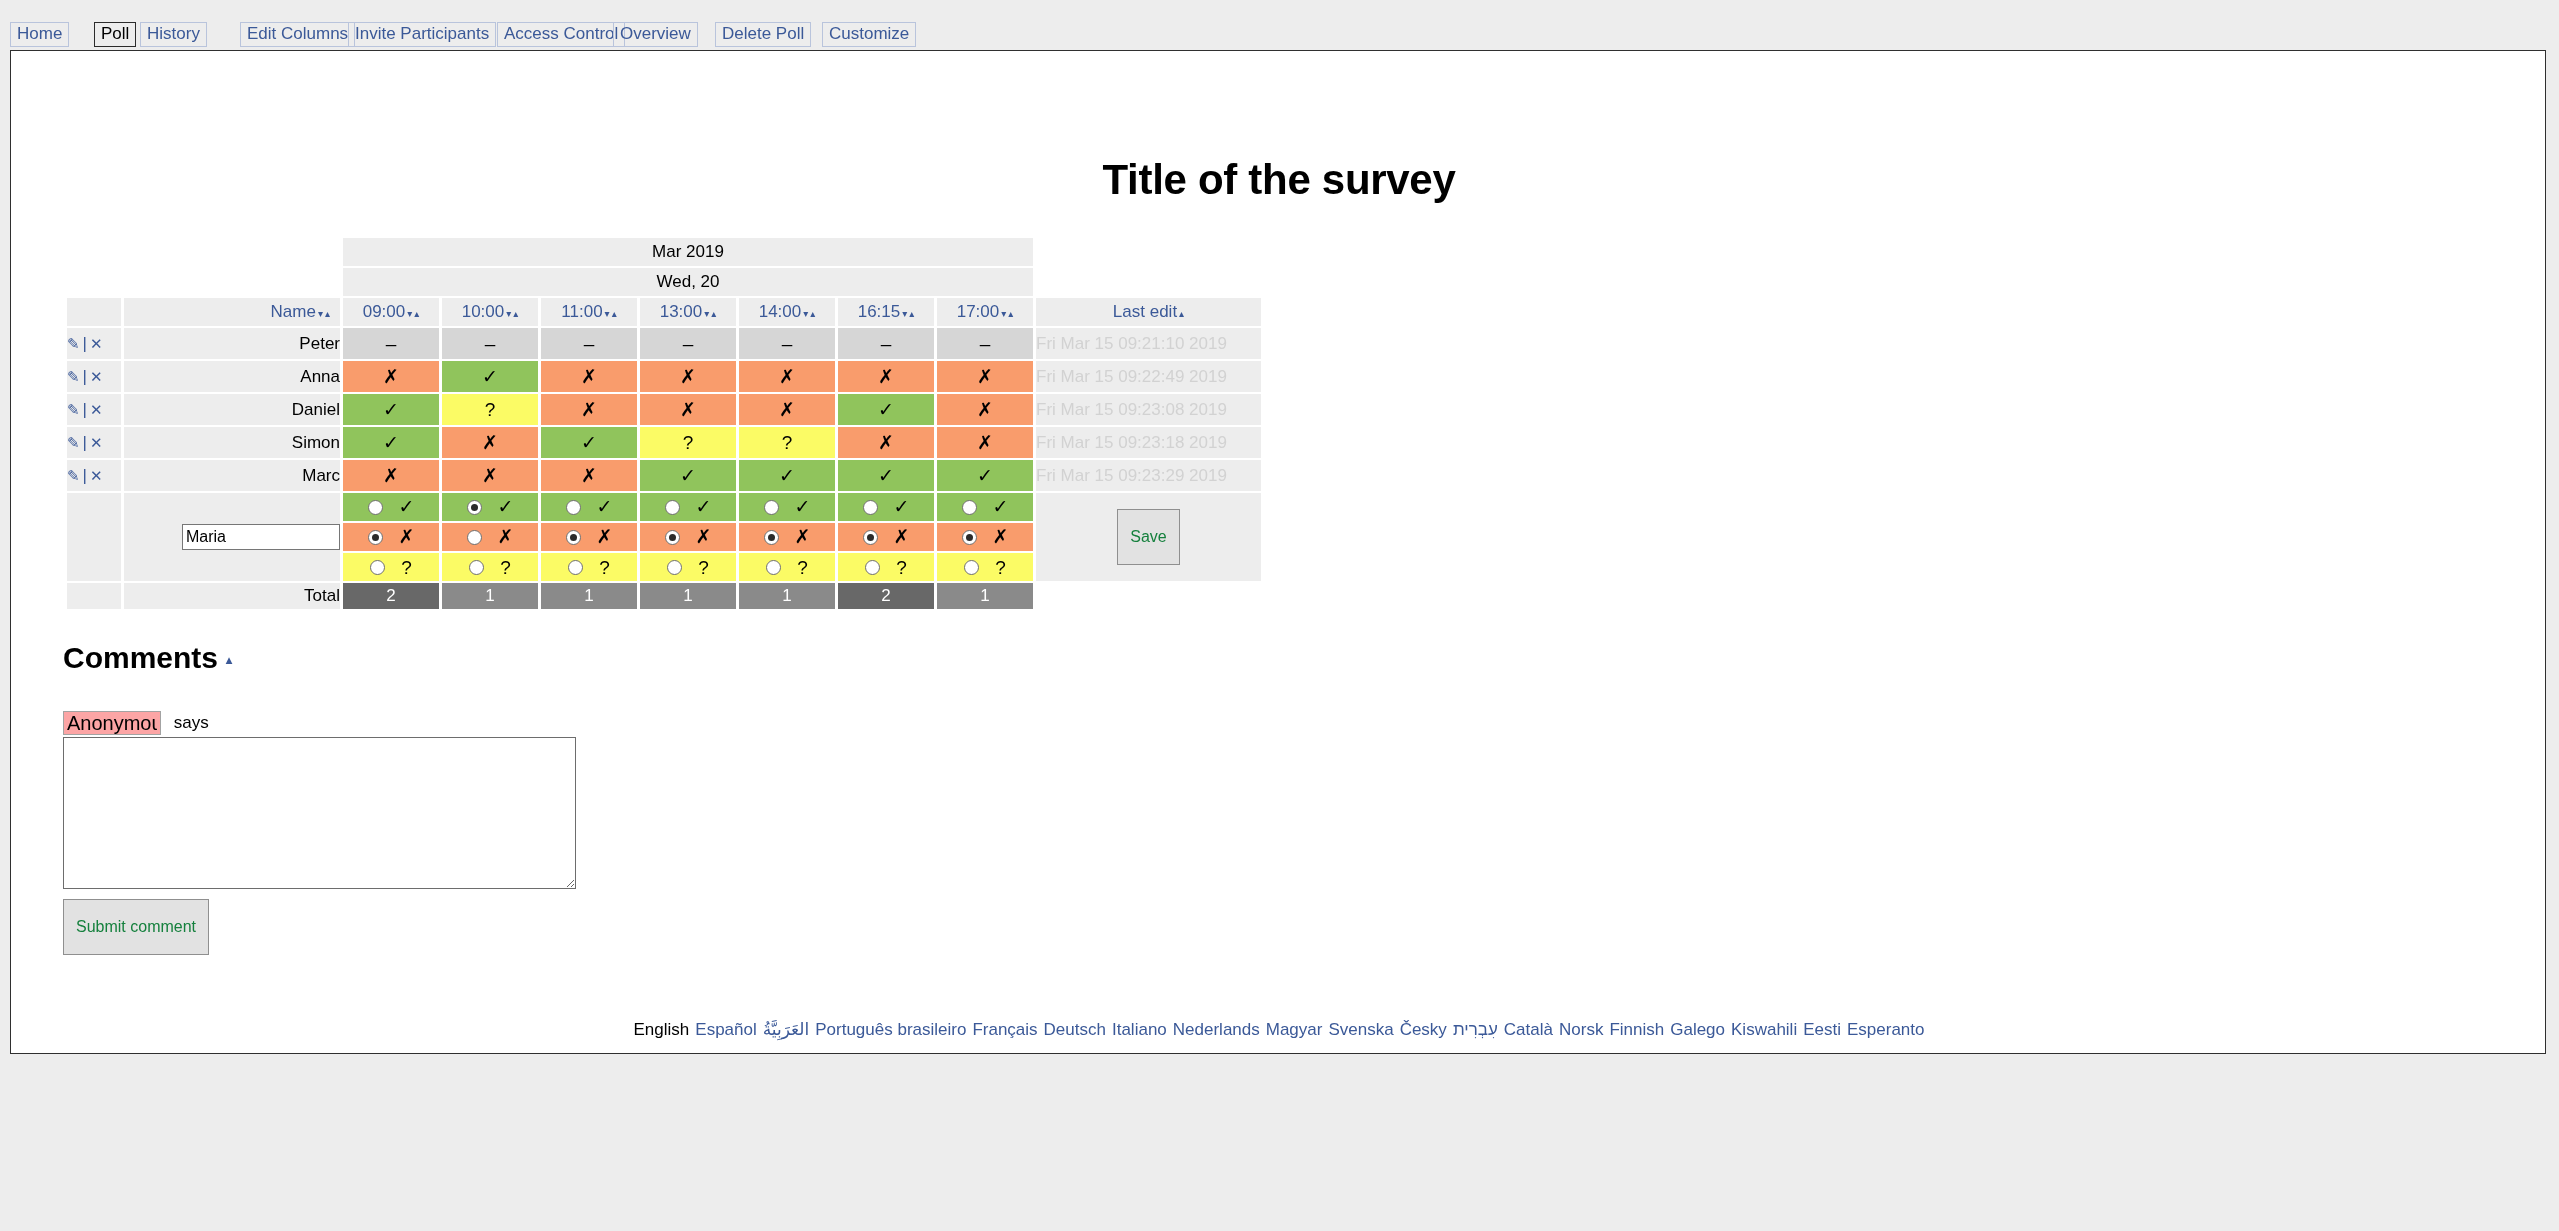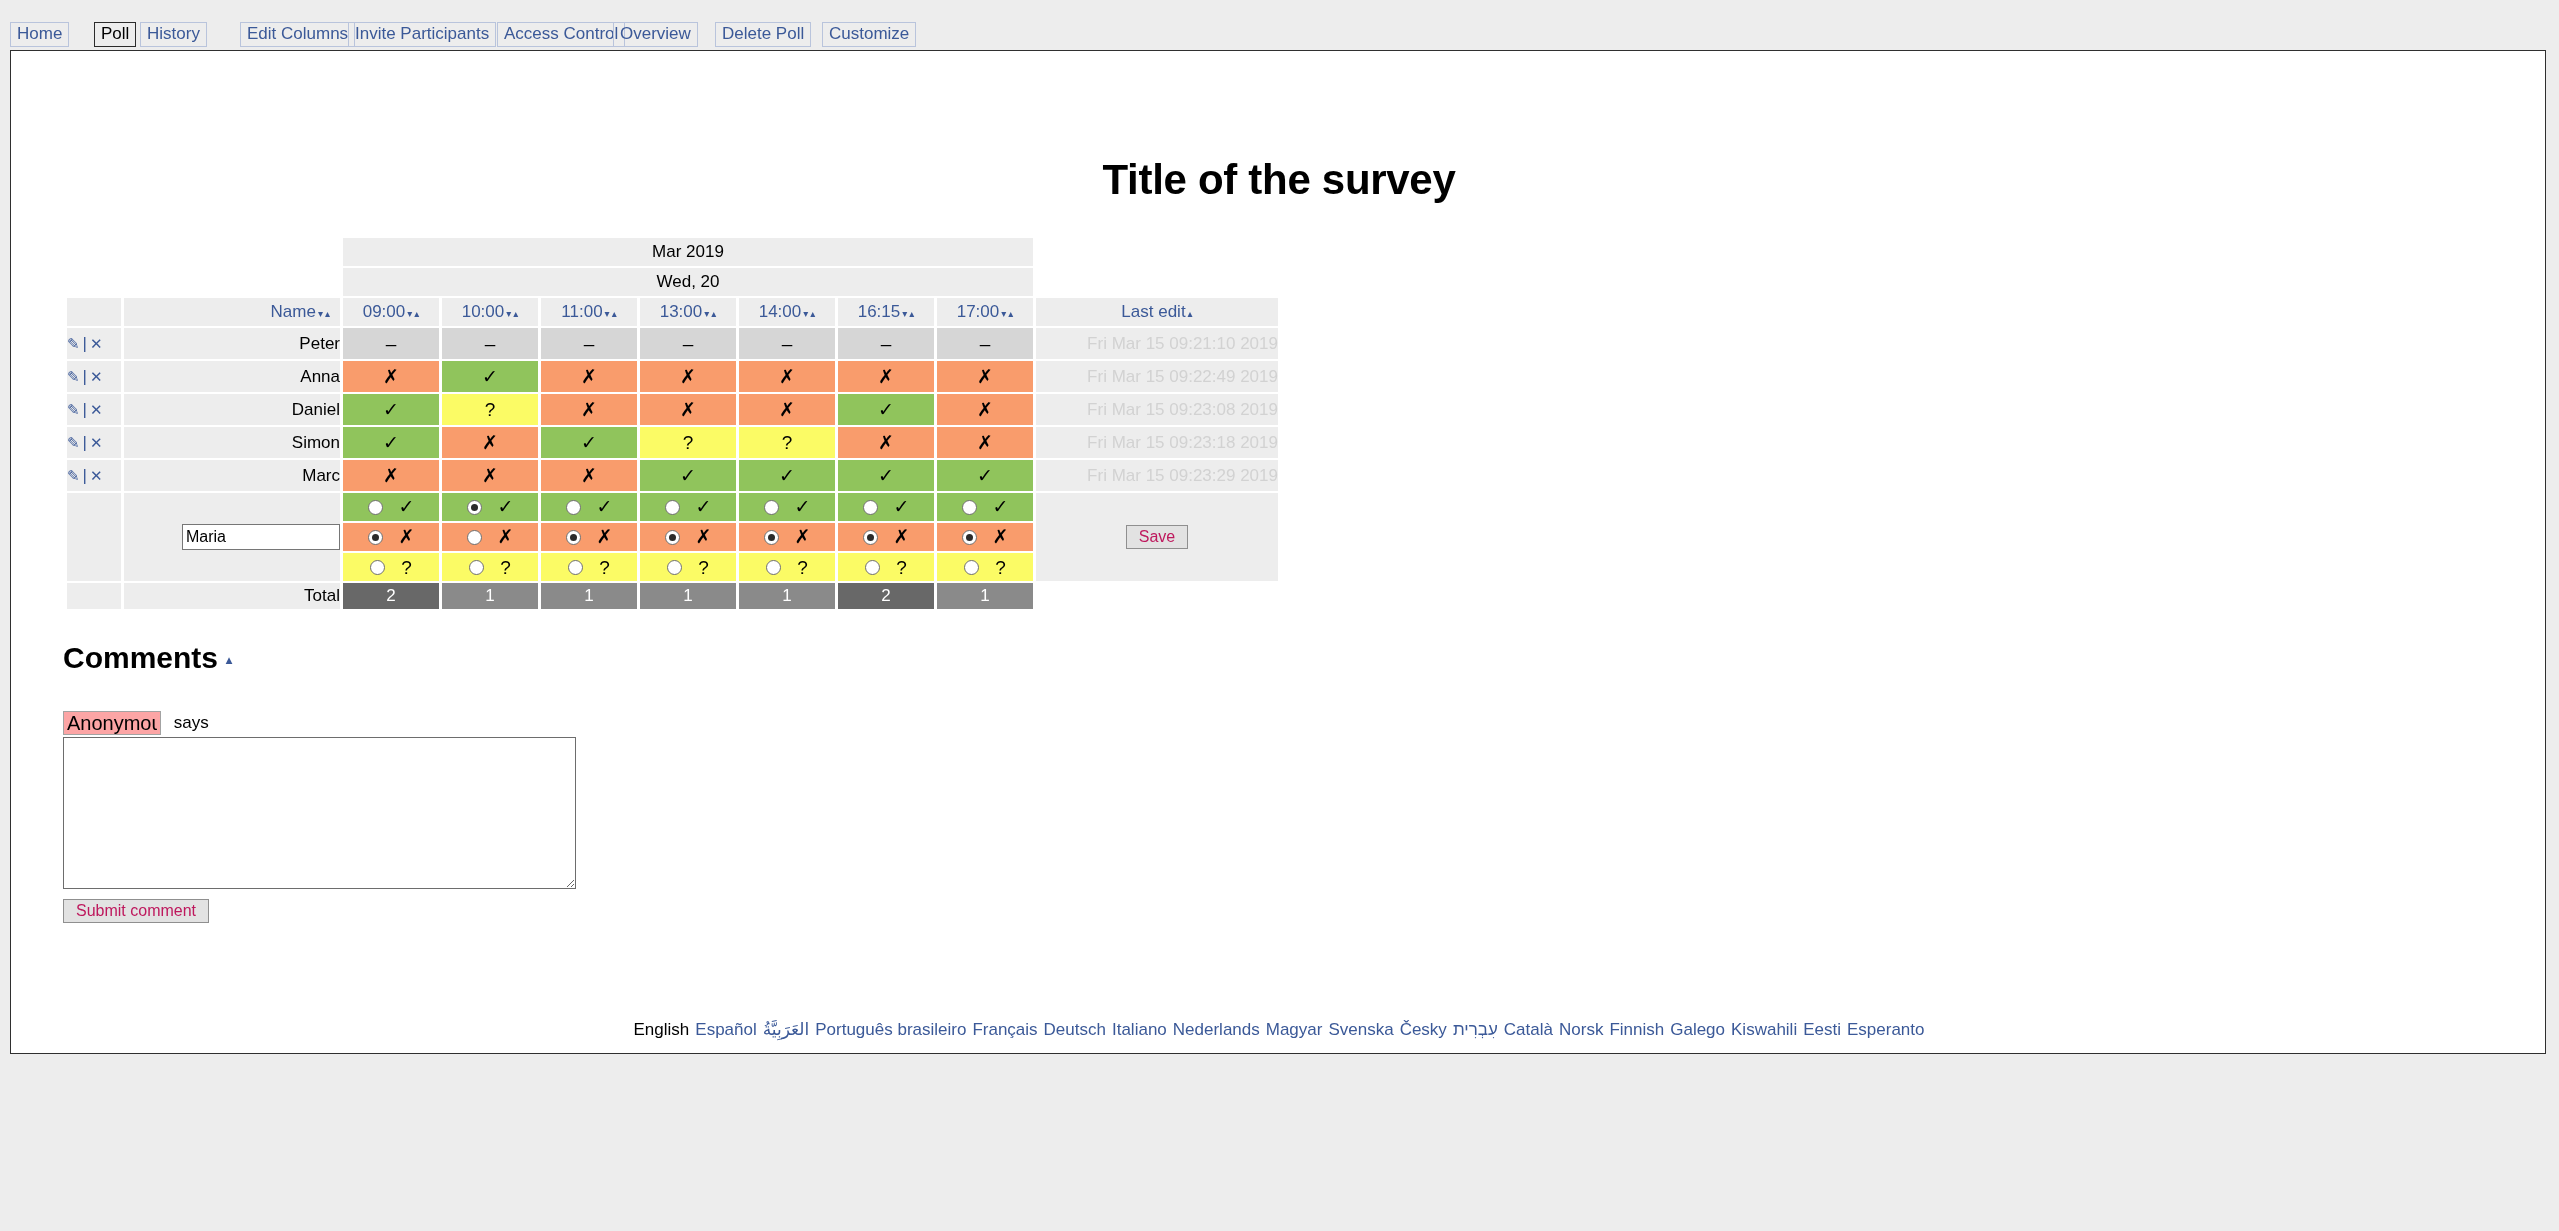--- a/index.html
+++ b/index.html
@@ -143,24 +143,24 @@
     color: #000;
   }
   .vote.yes { background: #90c45c; }
   .vote.no  { background: #f99c6c; }
   .vote.maybe { background: #fbfb65; }
   .vote.none { background: #d6d6d6; font-weight: normal; }
 
   .lastedit {
     background: #ededed;
     color: #d2d2d2;
-    text-align: right;
+    text-align: left;
     white-space: nowrap;
     padding: 0 10px;
-    width: 242px;
+    width: 225px;
   }
 
   
   .vote-input-block { background: #ededed; }
   .name-input {
     width: 158px;
     height: 26px;
     font-family: "Liberation Sans", sans-serif;
     font-size: 16px;
     border: 1px solid #767676;
@@ -201,23 +201,23 @@
     background: #2b2b2b;
   }
   .opt-glyph { vertical-align: middle; }
 
   .save-cell { background: #ededed; text-align: center; }
   .btn {
     font-family: "Liberation Sans", sans-serif;
     font-size: 16px;
     background: #e2e2e2;
     border: 1px solid #8f8f8f;
-    padding: 2px 12px;
-    cursor: pointer;
-    color: #be185d;
+    padding: 18px 12px;
+    cursor: pointer;
+    color: #15803d;
   }
 
   .total-label {
     background: #ededed;
     text-align: right;
     padding-right: 10px;
     height: 26px;
   }
   .total-cell {
     background: #8a8a8a;

